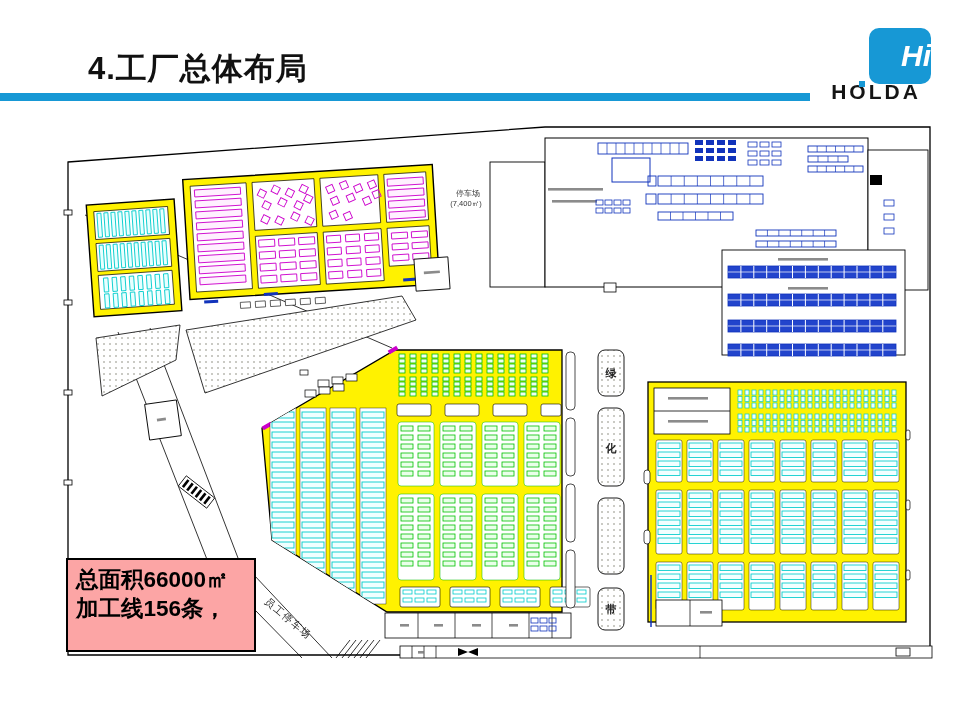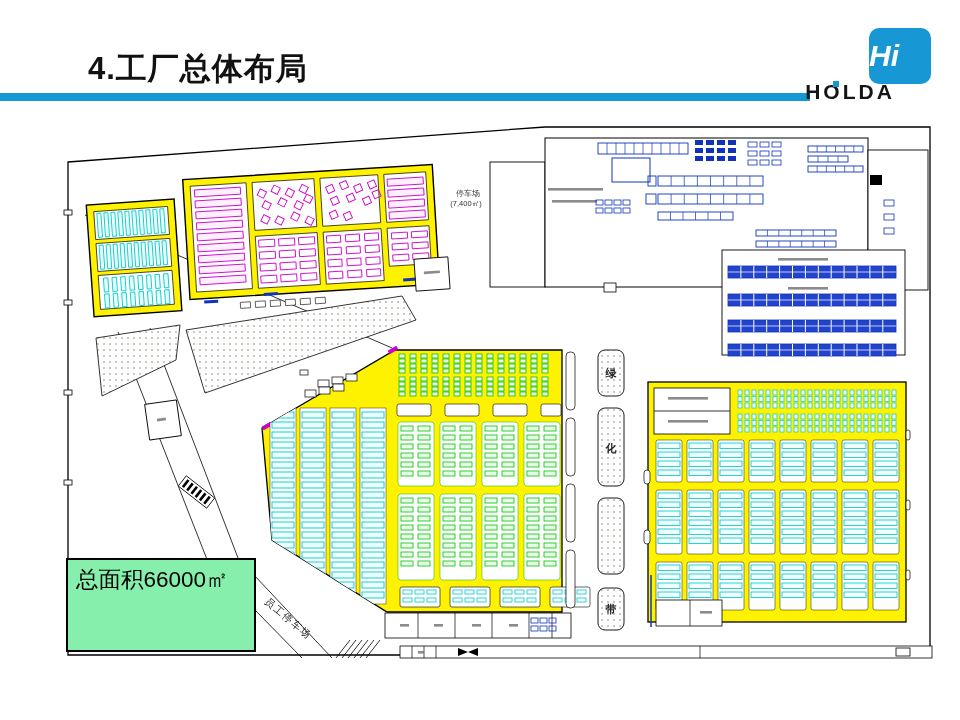--- a/index.html
+++ b/index.html
@@ -1,23 +1,23 @@
 <!DOCTYPE html>
 <html><head>
 <meta charset="utf-8">
 <style>
   html,body{margin:0;padding:0;}
   body{width:960px;height:720px;position:relative;background:#ffffff;overflow:hidden;
        font-family:"Liberation Sans","DejaVu Sans",sans-serif;}
   .title{position:absolute;left:88px;top:48px;font-size:31px;font-weight:bold;color:#111;letter-spacing:1px;}
   .rule{position:absolute;left:0;top:93px;width:810px;height:8px;}
   .logo{position:absolute;left:869px;top:28px;width:62px;height:56px;border-radius:10px;
-        display:flex;align-items:center;justify-content:flex-start;}
+        display:flex;align-items:center;justify-content:flex-end;}
   .logo span{color:#fff;font-size:30px;font-weight:bold;font-style:italic;}
-  .brand{position:absolute;left:794px;top:80px;width:112px;text-align:center;
+  .brand{position:absolute;left:820px;top:80px;width:112px;text-align:center;
          font-size:21px;font-weight:bold;color:#151515;letter-spacing:3px;}
   .brand i{position:absolute;left:39px;top:1px;width:6px;height:6px;}
   .callout{position:absolute;left:66px;top:558px;width:176px;height:80px;border:2px solid #000;
            padding:6px 2px 4px 8px;font-size:22.5px;line-height:1.28;color:#000;z-index:5;}
   svg{position:absolute;left:0;top:0;}
 </style>
 </head>
 <body>
 
 <div class="title">4.工厂总体布局</div>
@@ -1079,15 +1079,16 @@
   <g id="plan-labels">
     <text x="611" y="377" font-size="11" font-weight="bold" fill="#222" text-anchor="middle">绿</text>
     <text x="611" y="452" font-size="11" font-weight="bold" fill="#222" text-anchor="middle">化</text>
     <text x="611" y="613" font-size="11" font-weight="bold" fill="#222" text-anchor="middle">带</text>
     <text x="286" y="621" font-size="10" letter-spacing="1.5" fill="#222" text-anchor="middle" transform="rotate(40 286 621)">员工停车场</text>
     <text x="468" y="196" font-size="8" fill="#333" text-anchor="middle">停车场</text>
     <text x="466" y="206" font-size="7.5" fill="#333" text-anchor="middle">(7,400㎡)</text>
   </g>
 </svg>
 
-<div class="callout" style="background: #86efac;">
+<div class="callout" style="background: #fca5a5; font-weight: bold;">
   <div>总面积66000㎡</div>
+  <div>加工线156条，</div>
 </div>
 
 </body></html>

